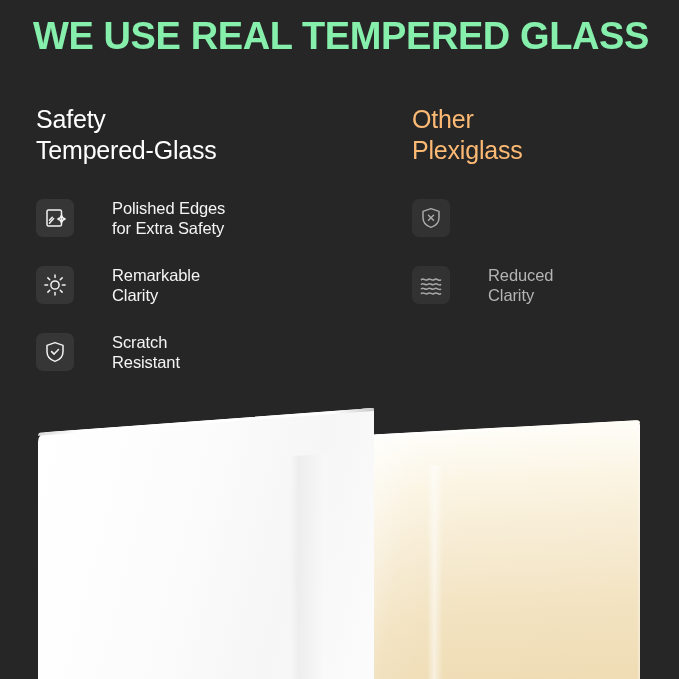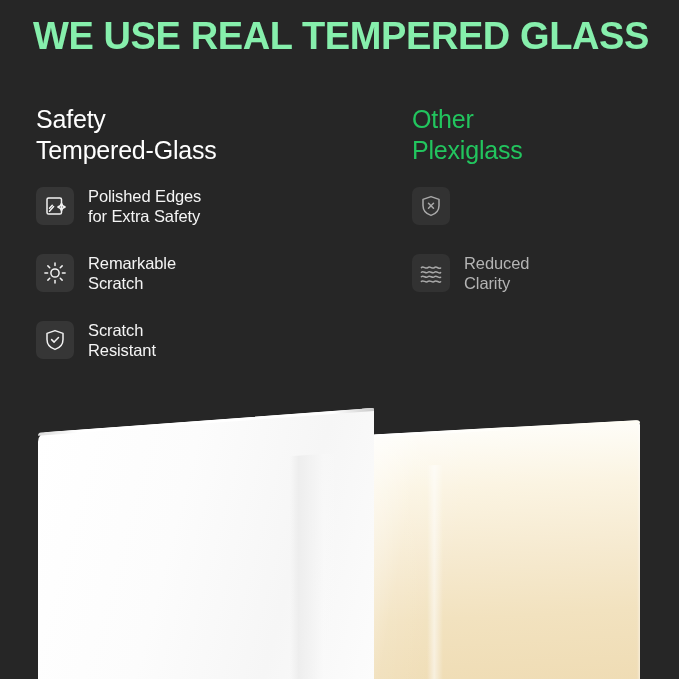--- a/index.html
+++ b/index.html
@@ -40,24 +40,24 @@
   }
   .col.left  { left: 36px;  width: 340px; }
   .col.right { left: 412px; width: 260px; }
 
   .col-title {
     font-size: 25px;
     font-weight: 500;
     line-height: 31px;
     letter-spacing: -0.2px;
     white-space: pre-line;
-    margin: 0 0 16px 0;
+    margin: 0 0 28px 0;
   }
   .col.left  .col-title { color: #ffffff; }
-  .col.right .col-title { color: #22c55e; }
+  .col.right .col-title { color: #fdba74; }
 
   
   .feature {
     display: flex;
     align-items: center;
     gap: 14px;
     height: 48px;
     margin-bottom: 19px;
   }
   .icon-tile {
@@ -79,20 +79,21 @@
     fill: none;
     stroke-width: 1.5;
     stroke-linecap: round;
     stroke-linejoin: round;
   }
   .feature-label {
     font-size: 16.5px;
     line-height: 20.5px;
     letter-spacing: -0.1px;
     white-space: pre-line;
+    margin-left: 24px;
   }
   .col.left  .feature-label { color: #f4f4f4; }
   .col.right .feature-label { color: #b4b4b4; }
 
   
   .panels {
     position: absolute;
     left: 0;
     top: 398px;
     width: 679px;
@@ -229,21 +230,21 @@
           <path d="M12 19.4 V22.1"></path>
           <path d="M1.9 12 H4.6"></path>
           <path d="M19.4 12 H22.1"></path>
           <path d="M4.85 4.85 L6.75 6.75"></path>
           <path d="M17.25 17.25 L19.15 19.15"></path>
           <path d="M19.15 4.85 L17.25 6.75"></path>
           <path d="M6.75 17.25 L4.85 19.15"></path>
         </svg>
       </span>
       <span class="feature-label">Remarkable
-Scratch</span>
+Clarity</span>
     </div>
 
     <div class="feature">
       <span class="icon-tile">
         <svg viewBox="0 0 24 24">
           <path d="M12 2.6 L20 5.4 V11.4 C20 16.4 16.6 19.8 12 21.4 C7.4 19.8 4 16.4 4 11.4 V5.4 Z"></path>
           <path d="M8.6 11.6 L11.1 14.1 L15.5 9.6"></path>
         </svg>
       </span>
       <span class="feature-label">Scratch

